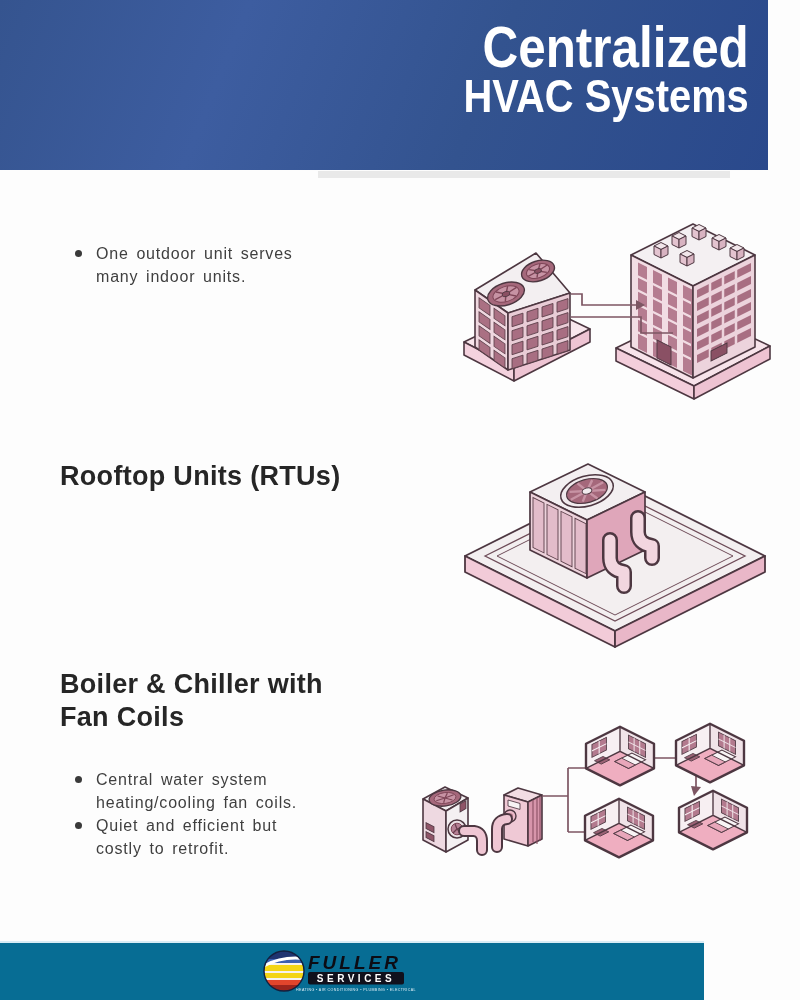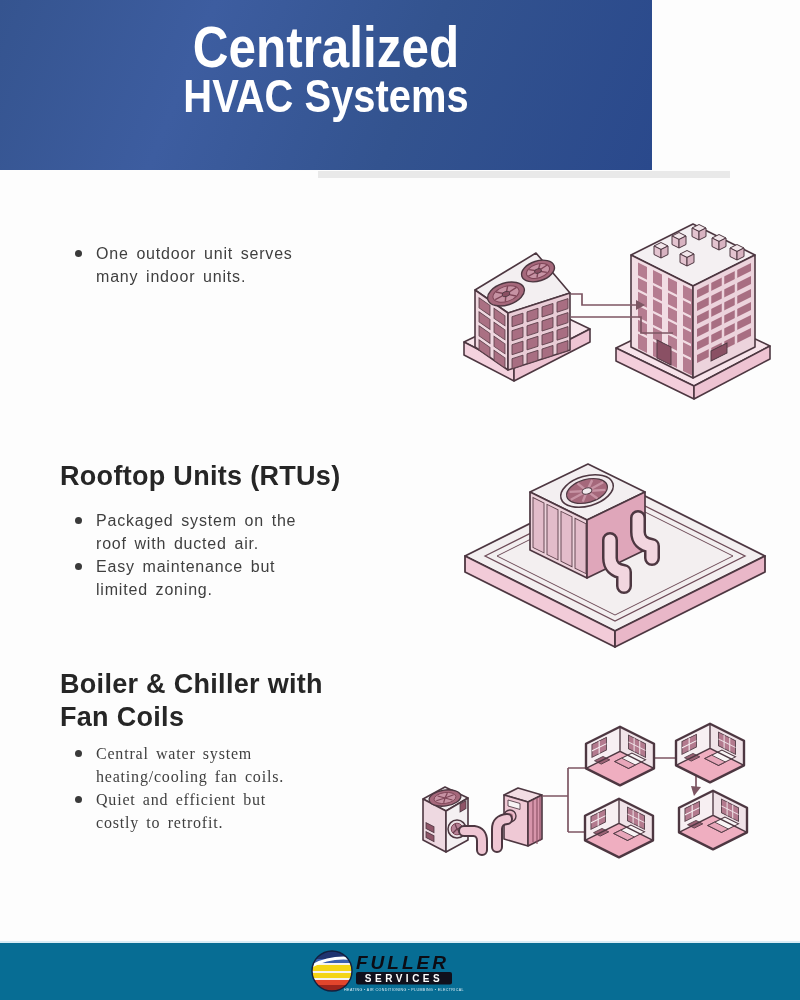--- a/index.html
+++ b/index.html
@@ -1,43 +1,43 @@
 <!DOCTYPE html>
 <html><head>
 <meta charset="utf-8">
 <style>
   html,body{margin:0;padding:0;background:#ffffff;}
   .page{position:relative;width:800px;height:1000px;background:#fdfdfd;overflow:hidden;
         font-family:"Liberation Sans",sans-serif;}
   
-  .header{position:absolute;left:0;top:0;width:652px;height:170px;color:#fff;text-align:center;
+  .header{position:absolute;left:0;top:0;width:768px;height:170px;color:#fff;text-align:right;
           background:linear-gradient(112deg,#35548f 0%,#3d5da0 30%,#33538f 62%,#2a498c 100%);}
   .header .t1{margin:0;padding-top:18px;font-size:52px;line-height:56px;font-weight:bold;
               transform:scale(0.95,1.1);}
   .header .t2{margin:0;font-size:42px;line-height:46px;font-weight:bold;transform:scale(0.95,1.1);}
   .header-shadow{position:absolute;left:318px;top:171px;width:412px;height:7px;background:#d9d9d9;opacity:.55;}
   
   .txt{position:absolute;color:#3f3f3f;}
   .txt h2{margin:0;font-size:27px;line-height:33px;font-weight:bold;color:#262626;
           letter-spacing:.3px;white-space:pre-line;}
   .txt ul{list-style:none;margin:16px 0 0 0;padding:0;}
   .txt li{position:relative;padding-left:36px;font-size:16px;line-height:23px;
           letter-spacing:.8px;word-spacing:2.5px;white-space:pre-line;margin:0;}
   .txt li::before{content:"";position:absolute;left:15px;top:8px;width:7px;height:7px;
           border-radius:50%;background:#3a3a3a;}
   .s1{left:60px;top:226px;width:350px;}
   .s2{left:60px;top:460px;width:370px;}
   .s3{left:60px;top:668px;width:350px;}
-  .s3 ul{margin-top:8px;font-family:Liberation Serif, serif;}
+  .s3 ul{margin-top:34px;}
   .art{position:absolute;}
   .a1{left:448px;top:212px;}
   .a2{left:440px;top:450px;}
   .a3{left:406px;top:698px;}
   
-  .footer{position:absolute;left:0;top:941px;width:800px;height:59px;background:#076d94;
+  .footer{position:absolute;left:0;top:941px;width:704px;height:59px;background:#076d94;
           border-top:2px solid #d8ecf5;box-sizing:border-box;
           display:flex;align-items:center;justify-content:center;}
 </style>
 </head>
 <body>
 
 <div class="page">
 
   <div class="header">
     <div class="t1">Centralized</div>
@@ -177,26 +177,20 @@
       <g fill="none" stroke="#7d5663" stroke-width="1.7">
         <path d="M123,82 H134 V93 H188"></path>
         <path d="M123,105 H193 V121 H225"></path>
       </g>
       <polygon points="188,88 197,93 188,98" fill="#7d5663"></polygon>
     </svg>
   </div>
 
   <div class="txt s2">
     <h2>Rooftop Units (RTUs)</h2>
-    <ul>
-      <li>Packaged system on the
-roof with ducted air.</li>
-      <li>Easy maintenance but
-limited zoning.</li>
-    </ul>
   </div>
 
   <div class="art a2">
     <svg width="360" height="218" viewBox="0 0 360 218">
 
       <g stroke="#4d3741" stroke-width="1.8" stroke-linejoin="round">
         <polygon points="25,106 175,31 325,106 175,181" fill="#f3eff0"></polygon>
         <polygon points="25,106 175,181 175,197 25,122" fill="#f2cbd8"></polygon>
         <polygon points="175,181 325,106 325,122 175,197" fill="#e9b7c8"></polygon>
       </g>

